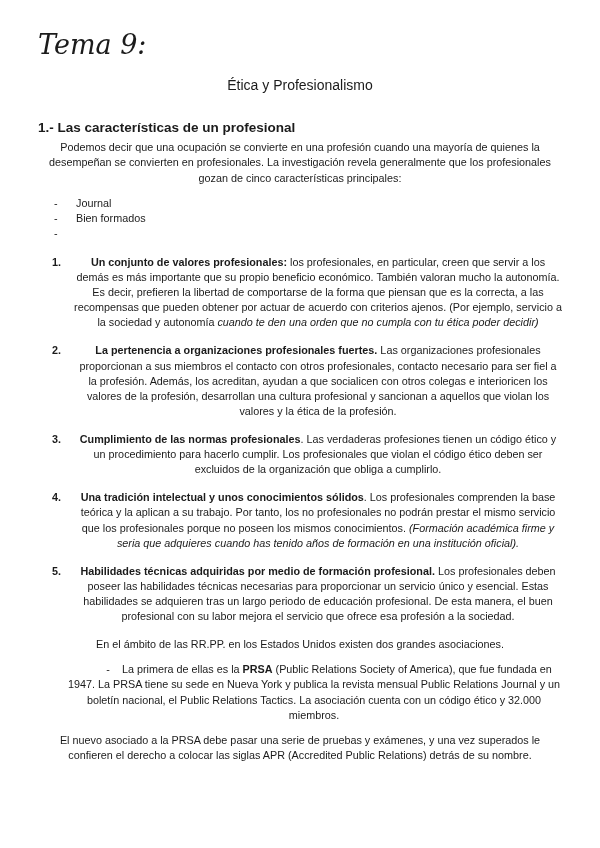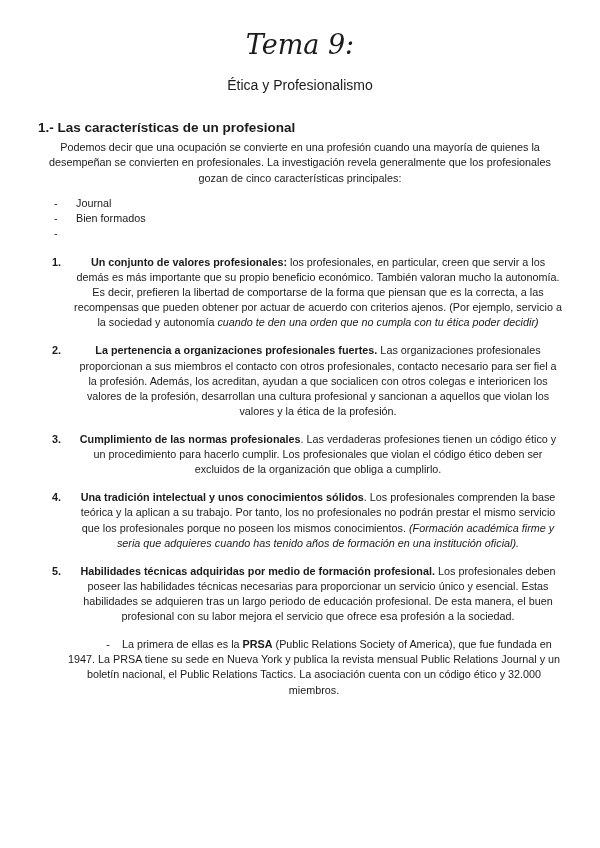--- a/index.html
+++ b/index.html
@@ -7,21 +7,20 @@
   body {
     width: 600px; height: 848px;
     font-family: "Liberation Sans", sans-serif;
     font-size: 10.8px;
     line-height: 1.4;
     color: #1b1b1b;
     overflow: hidden;
   }
   .page { padding: 26px 38px 0 38px; }
   .doc-title {
-    text-align: center;
     font-family: "DejaVu Serif", serif;
     font-style: italic;
     font-size: 27px;
     margin-bottom: 12px;
   }
   .doc-subtitle {
     text-align: center;
     font-size: 14px;
     margin-bottom: 24px;
   }
@@ -84,16 +83,18 @@
     <div class="num-item">
       <span class="marker">4.</span>
       <div class="item-body"><span class="run-b">Una tradición intelectual y unos conocimientos sólidos</span><span>. Los profesionales comprenden la base teórica y la aplican a su trabajo. Por tanto, los no profesionales no podrán prestar el mismo servicio que los profesionales porque no poseen los mismos conocimientos. </span><span class="run-i">(Formación académica firme y seria que adquieres cuando has tenido años de formación en una institución oficial).</span></div>
     </div>
     <div class="num-item">
       <span class="marker">5.</span>
       <div class="item-body"><span class="run-b">Habilidades técnicas adquiridas por medio de formación profesional.</span><span> Los profesionales deben poseer las habilidades técnicas necesarias para proporcionar un servicio único y esencial. Estas habilidades se adquieren tras un largo periodo de educación profesional. De esta manera, el buen profesional con su labor mejora el servicio que ofrece esa profesión a la sociedad.</span></div>
     </div>
   </div>
 
+  <p>En el ámbito de las RR.PP. en los Estados Unidos existen dos grandes asociaciones.</p>
 
   <p class="indent-para"><span>-&nbsp;&nbsp;&nbsp;&nbsp;La primera de ellas es la </span><span class="run-b">PRSA</span><span> (Public Relations Society of America), que fue fundada en 1947. La PRSA tiene su sede en Nueva York y publica la revista mensual Public Relations Journal y un boletín nacional, el Public Relations Tactics. La asociación cuenta con un código ético y 32.000 miembros.</span></p>
+  <p><span>El nuevo asociado a la PRSA debe pasar una serie de pruebas y exámenes, y una vez superados le confieren el derecho a colocar las siglas APR (Accredited Public Relations) detrás de su nombre.</span></p>
 
 </div>
 
 </body></html>

